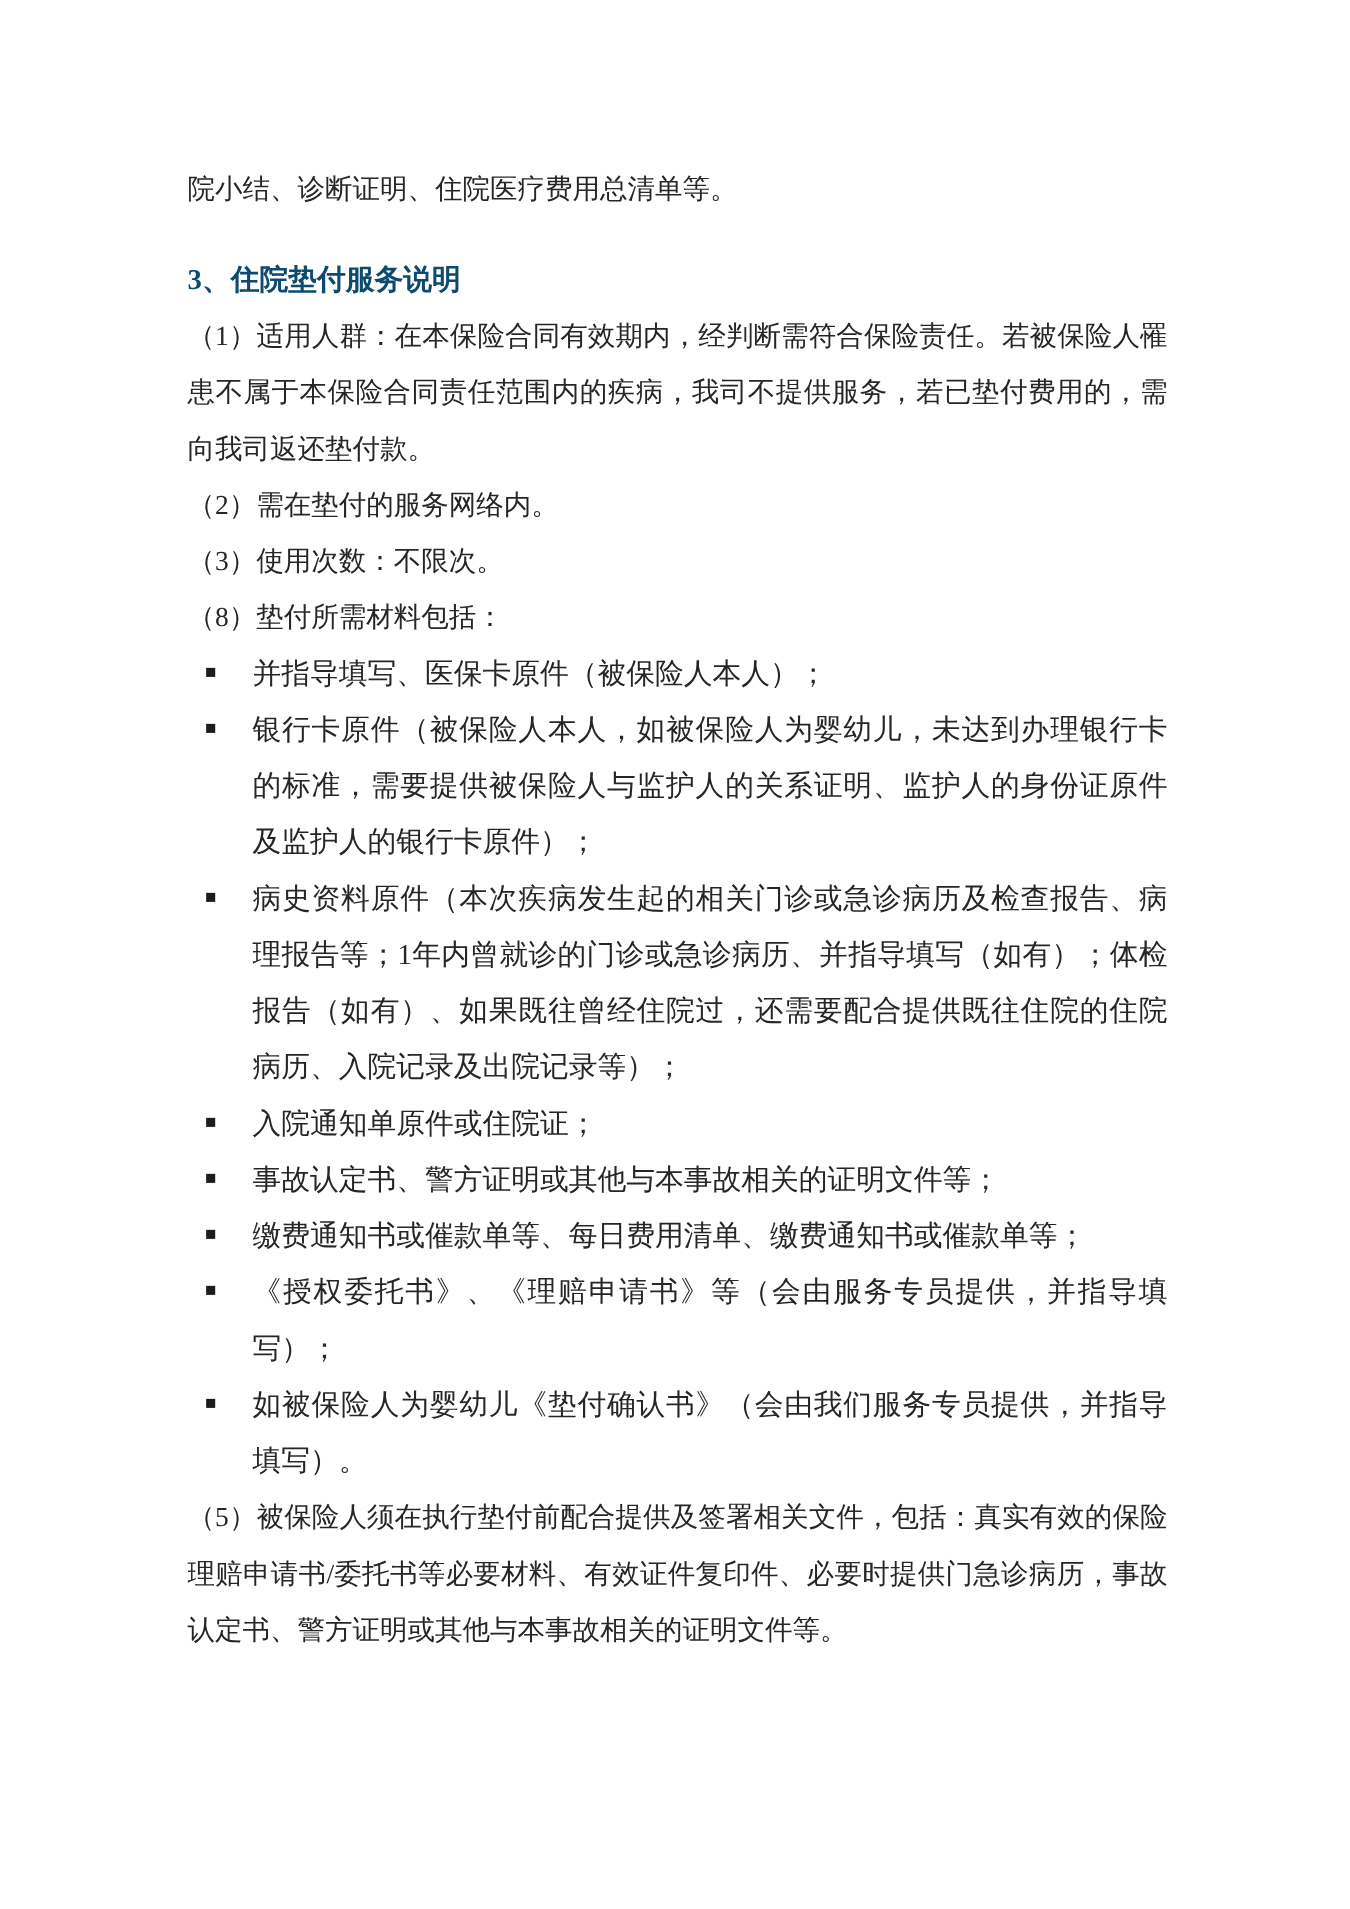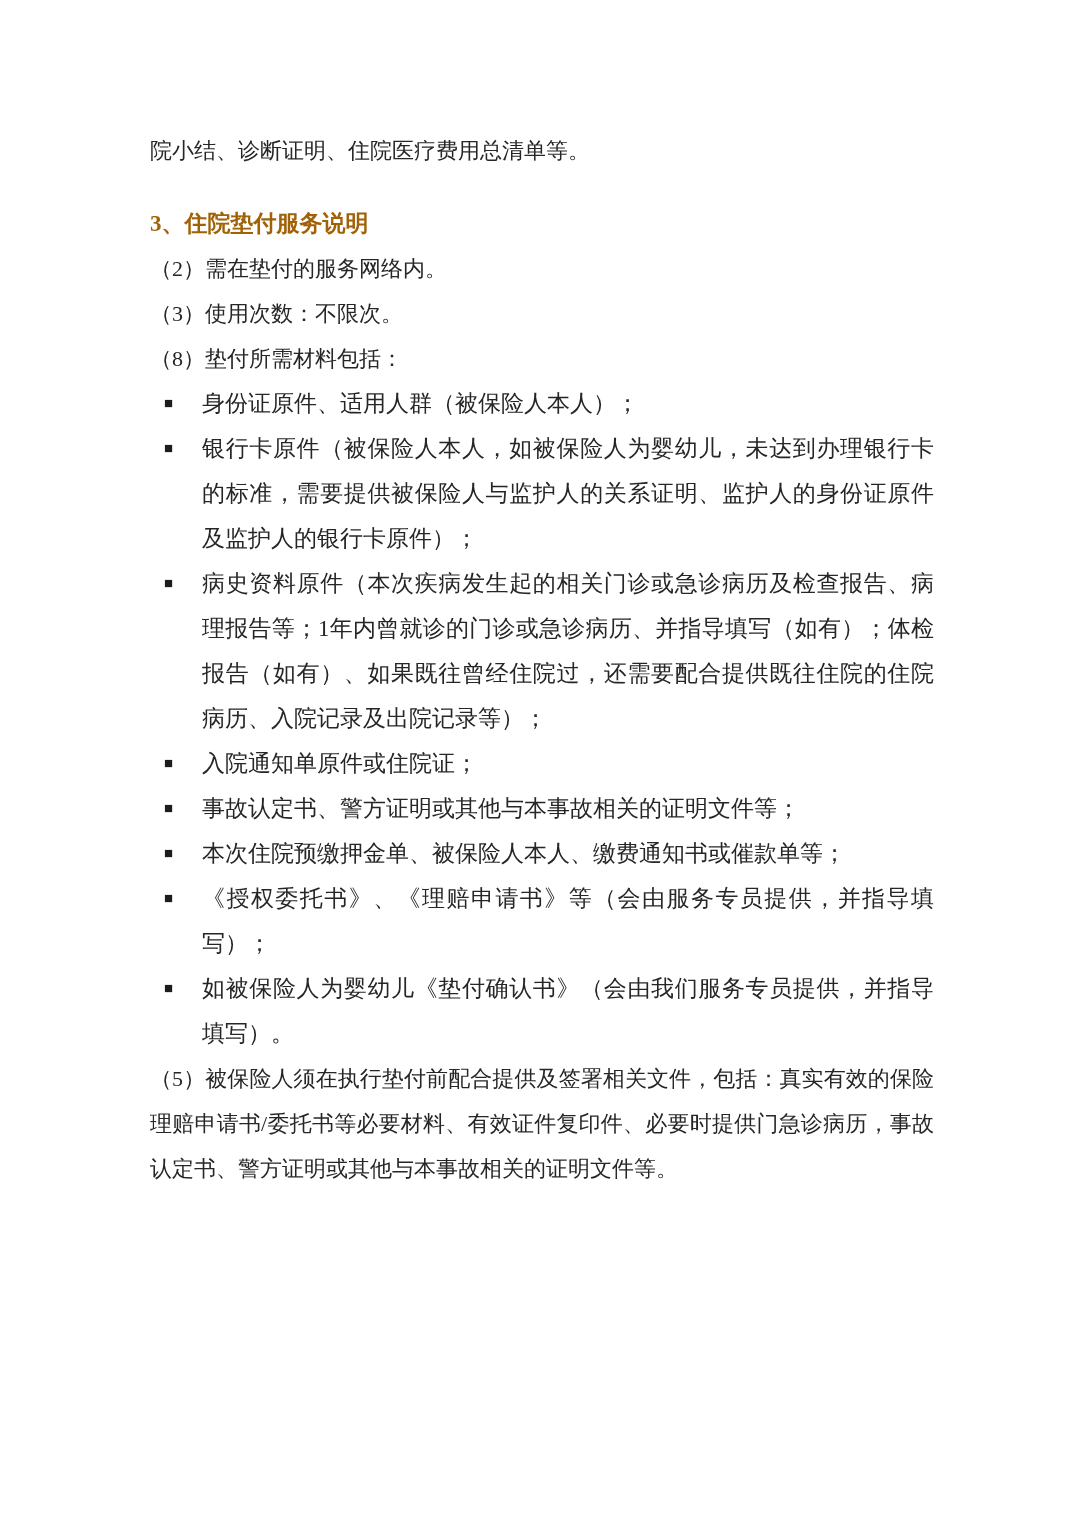--- a/index.html
+++ b/index.html
@@ -27,21 +27,21 @@
     color: #262626;
     text-align: justify;
     text-justify: inter-ideograph;
     word-break: break-all;
   }
   .section-heading {
     margin: 28px 0 0 0;
     font-size: 23px;
     line-height: 45px;
     font-weight: bold;
-    color: #a16207;
+    color: #0c4a6e;
     text-align: left;
   }
   .bullet-list {
     margin: 0;
     padding: 0;
   }
   .bullet-item {
     display: flex;
     align-items: flex-start;
   }
@@ -66,29 +66,30 @@
 </style>
 </head>
 <body>
 
 <div class="doc-page">
 
   <p class="para">院小结、诊断证明、住院医疗费用总清单等。</p>
 
   <h2 class="section-heading">3、住院垫付服务说明</h2>
 
+  <p class="para">（1）适用人群：在本保险合同有效期内，经判断需符合保险责任。若被保险人罹患不属于本保险合同责任范围内的疾病，我司不提供服务，若已垫付费用的，需向我司返还垫付款。</p>
   <p class="para">（2）需在垫付的服务网络内。</p>
   <p class="para">（3）使用次数：不限次。</p>
   <p class="para">（8）垫付所需材料包括：</p>
 
   <div class="bullet-list">
 
     <div class="bullet-item">
       <span class="bullet-marker">■</span>
-      <p class="bullet-text">身份证原件、适用人群（被保险人本人）；</p>
+      <p class="bullet-text">并指导填写、医保卡原件（被保险人本人）；</p>
     </div>
 
     <div class="bullet-item">
       <span class="bullet-marker">■</span>
       <p class="bullet-text">银行卡原件（被保险人本人，如被保险人为婴幼儿，未达到办理银行卡的标准，需要提供被保险人与监护人的关系证明、监护人的身份证原件及监护人的银行卡原件）；</p>
     </div>
 
     <div class="bullet-item">
       <span class="bullet-marker">■</span>
       <p class="bullet-text">病史资料原件（本次疾病发生起的相关门诊或急诊病历及检查报告、病理报告等；1年内曾就诊的门诊或急诊病历、并指导填写（如有）；体检报告（如有）、如果既往曾经住院过，还需要配合提供既往住院的住院病历、入院记录及出院记录等）；</p>
@@ -99,21 +100,21 @@
       <p class="bullet-text">入院通知单原件或住院证；</p>
     </div>
 
     <div class="bullet-item">
       <span class="bullet-marker">■</span>
       <p class="bullet-text">事故认定书、警方证明或其他与本事故相关的证明文件等；</p>
     </div>
 
     <div class="bullet-item">
       <span class="bullet-marker">■</span>
-      <p class="bullet-text">本次住院预缴押金单、被保险人本人、缴费通知书或催款单等；</p>
+      <p class="bullet-text">缴费通知书或催款单等、每日费用清单、缴费通知书或催款单等；</p>
     </div>
 
     <div class="bullet-item">
       <span class="bullet-marker">■</span>
       <p class="bullet-text">《授权委托书》、《理赔申请书》等（会由服务专员提供，并指导填写）；</p>
     </div>
 
     <div class="bullet-item">
       <span class="bullet-marker">■</span>
       <p class="bullet-text">如被保险人为婴幼儿《垫付确认书》（会由我们服务专员提供，并指导填写）。</p>

